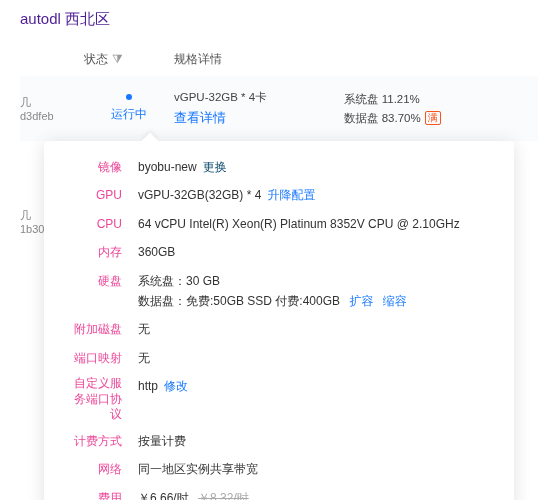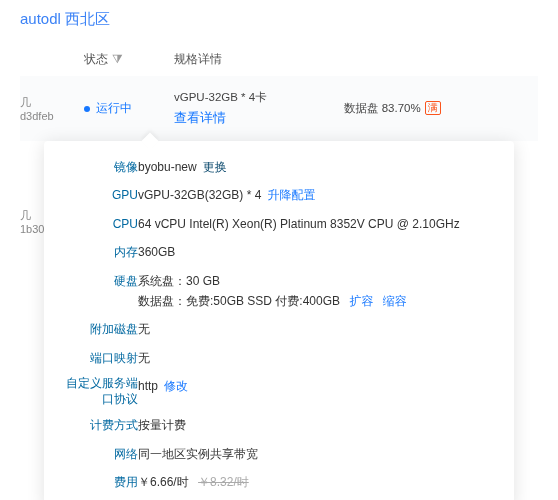--- a/index.html
+++ b/index.html
@@ -1,37 +1,37 @@
 <!DOCTYPE html>
 <html><head>
 <meta charset="utf-8">
 <style>
   * { margin: 0; padding: 0; box-sizing: border-box; }
   body { font-family: -apple-system, "PingFang SC", "Microsoft YaHei", sans-serif; font-size: 13px; color: #333; background: #fff; width: 558px; }
   .container { padding: 10px 20px 0 20px; }
-  .region-title { font-size: 15px; margin-bottom: 14px; font-weight: 500; color: #3b82f6; }
+  .region-title { font-size: 15px; margin-bottom: 14px; font-weight: 500; color: #4c1d95; }
   .table-head { display: flex; color: #555; font-size: 12px; padding: 8px 0; }
   .col-status { width: 120px; padding-left: 30px; }
   .col-spec { width: 170px; }
   .col-disk { flex: 1; }
   .funnel { margin-left: 4px; opacity: .6; }
   .row { display: flex; align-items: center; background: #fafbfc; padding: 14px 0; }
   .edge-code { width: 34px; font-size: 11px; color: #888; overflow: hidden; }
-  .status-cell { width: 120px; padding-left: 30px; color: #1677ff; font-size: 12px; display: flex; align-items: center; gap: 6px; }
+  .status-cell { width: 120px; padding-left: 30px; color: #1677ff; font-size: 12px; display: flex; align-items: center; gap: 6px; flex-direction: column; }
   .dot { width: 6px; height: 6px; border-radius: 50%; background: #1677ff; }
   .spec-cell { width: 170px; font-size: 11.5px; color: #444; }
   .spec-detail-link { color: #1677ff; font-size: 13px; margin-top: 4px; display: inline-block; }
   .disk-cell { flex: 1; font-size: 11.5px; color: #444; line-height: 1.6; }
   .disk-line { display: flex; align-items: center; gap: 4px; }
   .warn-badge { color: #fa541c; font-size: 10px; border: 1px solid #fa541c; border-radius: 2px; padding: 0 2px; line-height: 12px; }
 
   .popover { position: relative; margin: 0 auto 8px auto; width: 470px; background: #fff; border-radius: 4px; box-shadow: 0 2px 18px rgba(0,0,0,.12); padding: 16px 22px; }
   .tip-arrow { position: absolute; top: -6px; left: 100px; width: 12px; height: 12px; background: #fff; transform: rotate(45deg); box-shadow: -2px -2px 4px rgba(0,0,0,.05); }
   .kv { display: flex; margin-bottom: 8px; font-size: 12px; line-height: 1.7; }
-  .kv .k { width: 72px; color: #0369a1; text-align: right; flex-shrink: 0; }
+  .kv .k { width: 72px; color: #ec4899; text-align: right; padding-right: 16px; flex-shrink: 0; }
   .kv .v { color: #333; flex: 1; }
   .link { color: #1677ff; margin-left: 6px; cursor: pointer; }
   .muted { color: #0c4a6e; }
   .strike { text-decoration: line-through; color: #aaa; margin-left: 6px; }
 
   .small-side { position: absolute; left: 0; top: 126px; font-size: 11px; color: #888; }
   .side-left { padding-left: 20px; }
   .rel { position: relative; }
 </style>
 </head>
@@ -56,20 +56,21 @@
     </div>
     <div class="status-cell">
       <span class="dot"></span>
       <span>运行中</span>
     </div>
     <div class="spec-cell">
       <div>vGPU-32GB * 4卡</div>
       <span class="spec-detail-link">查看详情</span>
     </div>
     <div class="disk-cell">
+      <div class="disk-line">系统盘 11.21%</div>
       <div class="disk-line">
         <span>数据盘 83.70%</span>
         <span class="warn-badge">满</span>
       </div>
     </div>
   </div>
 
   <div class="side-left small-side" style="top:208px">
     <div>几</div>
     <div>1b30</div>

